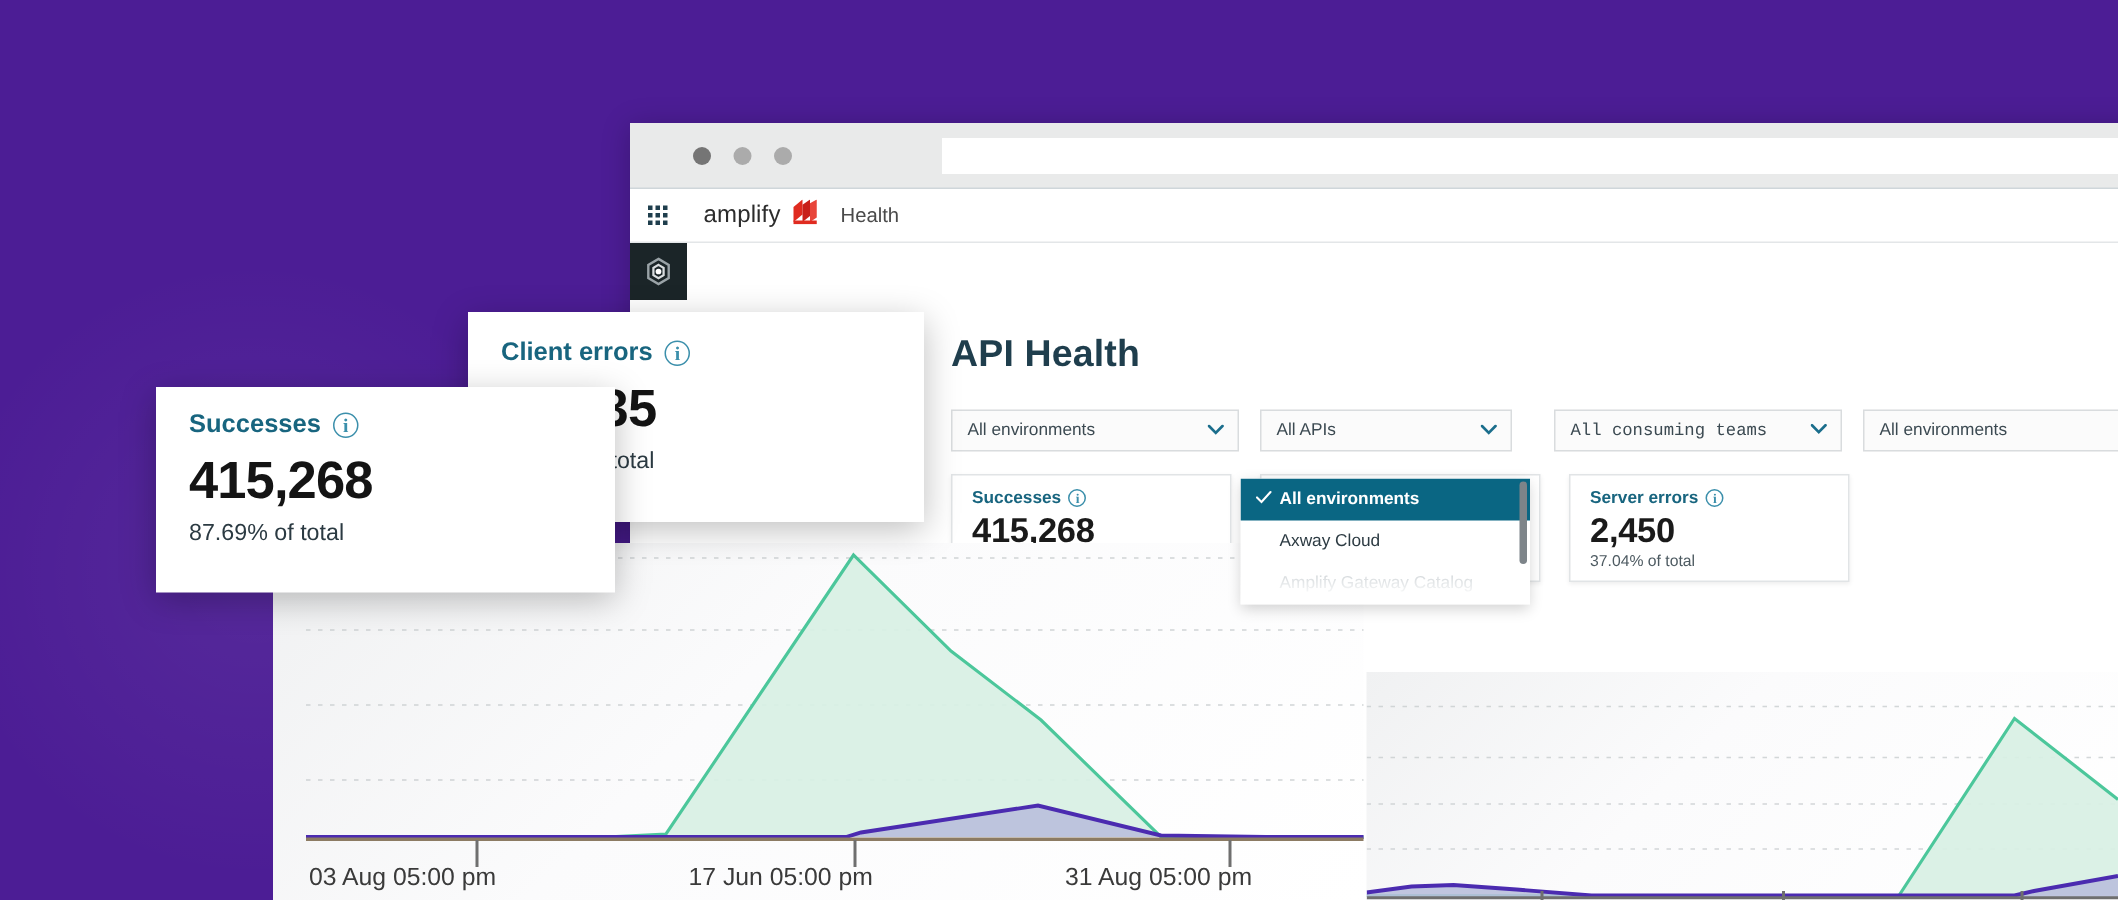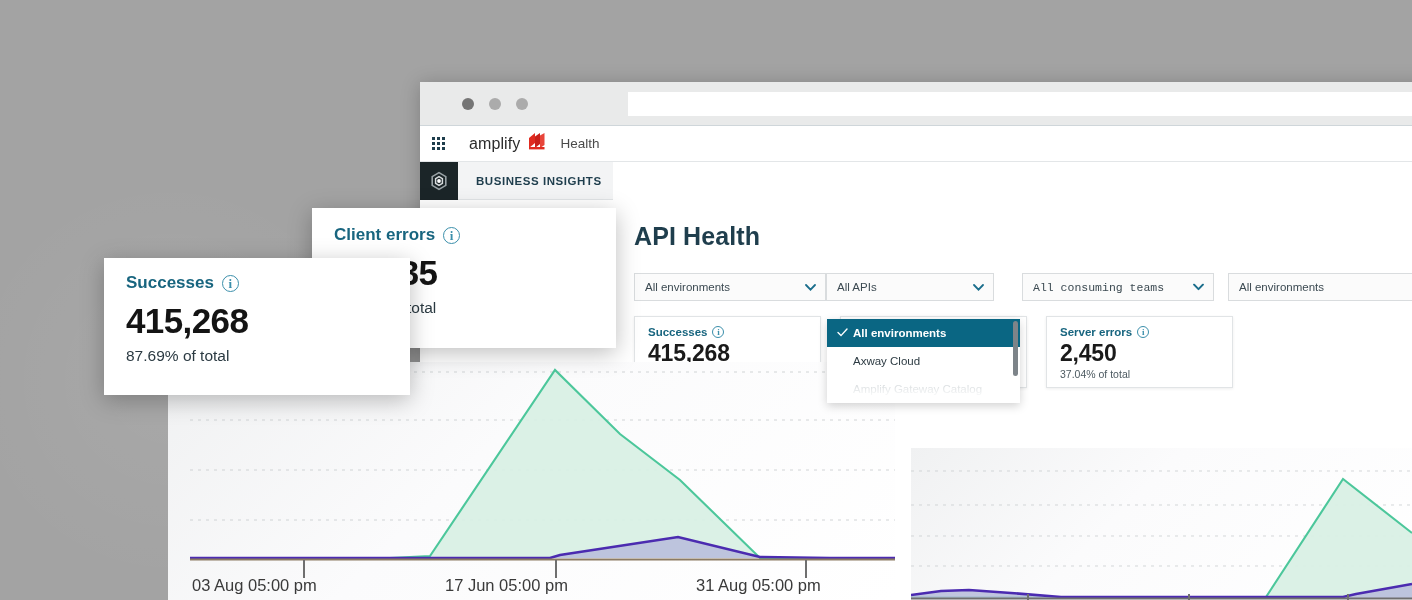--- a/index.html
+++ b/index.html
@@ -4,21 +4,21 @@
 <style>
   * { box-sizing: border-box; margin: 0; padding: 0; }
   html, body {
     width: 1412px; height: 600px;
     overflow: hidden;
     font-family: "Liberation Sans", sans-serif;
   }
   #stage {
     position: relative;
     width: 1412px; height: 600px;
-    background: #a3a3a3;
+    background: #4c1d95;
     overflow: hidden;
   }
   
   #glow {
     position: absolute;
     left: -40px; top: 170px;
     width: 420px; height: 420px;
     border-radius: 50%;
     background: radial-gradient(circle at 50% 50%, rgba(255,255,255,0.055), rgba(255,255,255,0) 70%);
     pointer-events: none;
@@ -142,21 +142,21 @@
     height: 28px;
     background: #fbfbfb;
     border: 1px solid #d9dcde;
     display: flex; align-items: center;
     position: relative;
     font-size: 11.5px;
     color: #3c4a52;
     padding: 0 8px 0 10px;
   }
   .sel.w1 { width: 192px; }
-  .sel.w2 { width: 168px; }
+  .sel.w2 { width: 168px; margin-left: 14px; }
   .sel.w3 { width: 192px; margin-left: 28px; font-family: Liberation Mono, monospace; }
   .sel.w4 { width: 192px; margin-left: 14px; }
   .caret {
     position: absolute; right: 9px; top: 50%;
     transform: translateY(-50%);
     display: block;
   }
 
   
   #ddmenu {
@@ -245,21 +245,21 @@
     left: 0; top: 300px;
     width: 1412px; height: 300px;
     z-index: 3;
     pointer-events: none;
   }
   .chartpanel {
     position: absolute;
     background: linear-gradient(135deg, #f0f1f2 0%, #fbfbfc 42%, #ffffff 100%);
     overflow: hidden;
   }
-  #chartLeft  { left: 168px; top: 62px; width: 727px; height: 238px; padding-left: 22px; }
+  #chartLeft  { left: 182px; top: 62px; width: 727px; height: 238px; padding-left: 22px; }
   #chartRight { left: 911px; top: 148px; width: 501px; height: 152px; }
   .chartpanel svg { display: block; }
 
   .xaxislabels {
     position: absolute;
     font-size: 16.5px;
     color: #3a3a3a;
     white-space: nowrap;
   }
 
@@ -352,23 +352,20 @@
     <div id="appbody">
 
       <div id="railicon">
         <svg width="20" height="20" viewBox="0 0 20 20">
           <polygon points="10,1.6 16.8,5.6 16.8,14.4 10,18.4 3.2,14.4 3.2,5.6" fill="none" stroke="#9aa3a7" stroke-width="1.6"></polygon>
           <polygon points="10,5.6 13.4,7.6 13.4,12.4 10,14.4 6.6,12.4 6.6,7.6" fill="none" stroke="#d8dcde" stroke-width="1.5"></polygon>
           <circle cx="10" cy="10" r="1.9" fill="#ffffff"></circle>
         </svg>
       </div>
 
-      <div id="subnav">
-        <span class="lbl">BUSINESS INSIGHTS</span>
-      </div>
 
       <div id="sidecol"></div>
       <div id="accentbar"></div>
 
       <div id="content">
 
         <div id="pagetitle">API Health</div>
 
         <div id="filters">
           <div class="sel w1">

